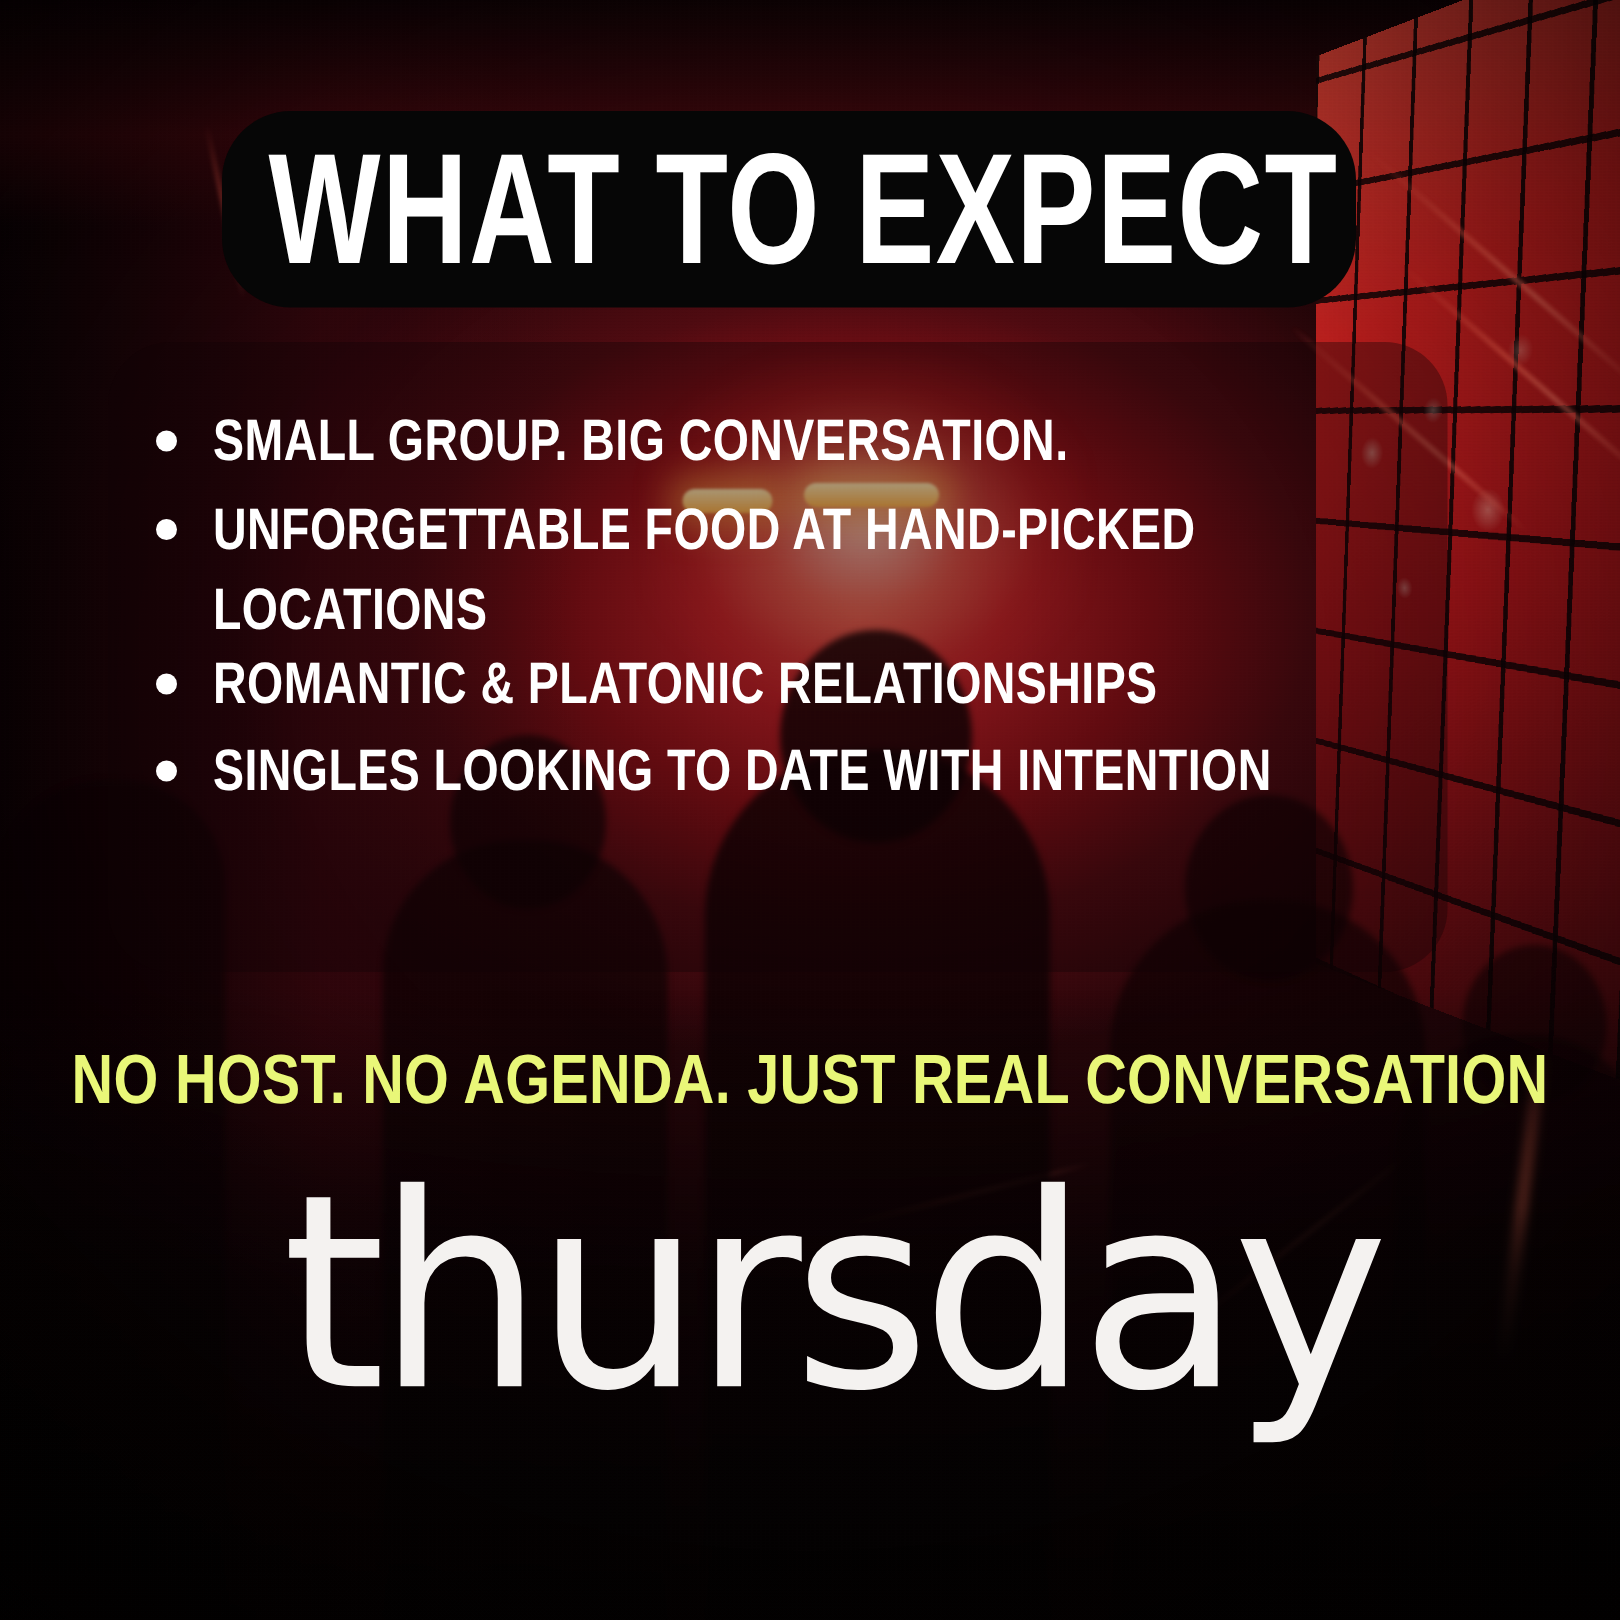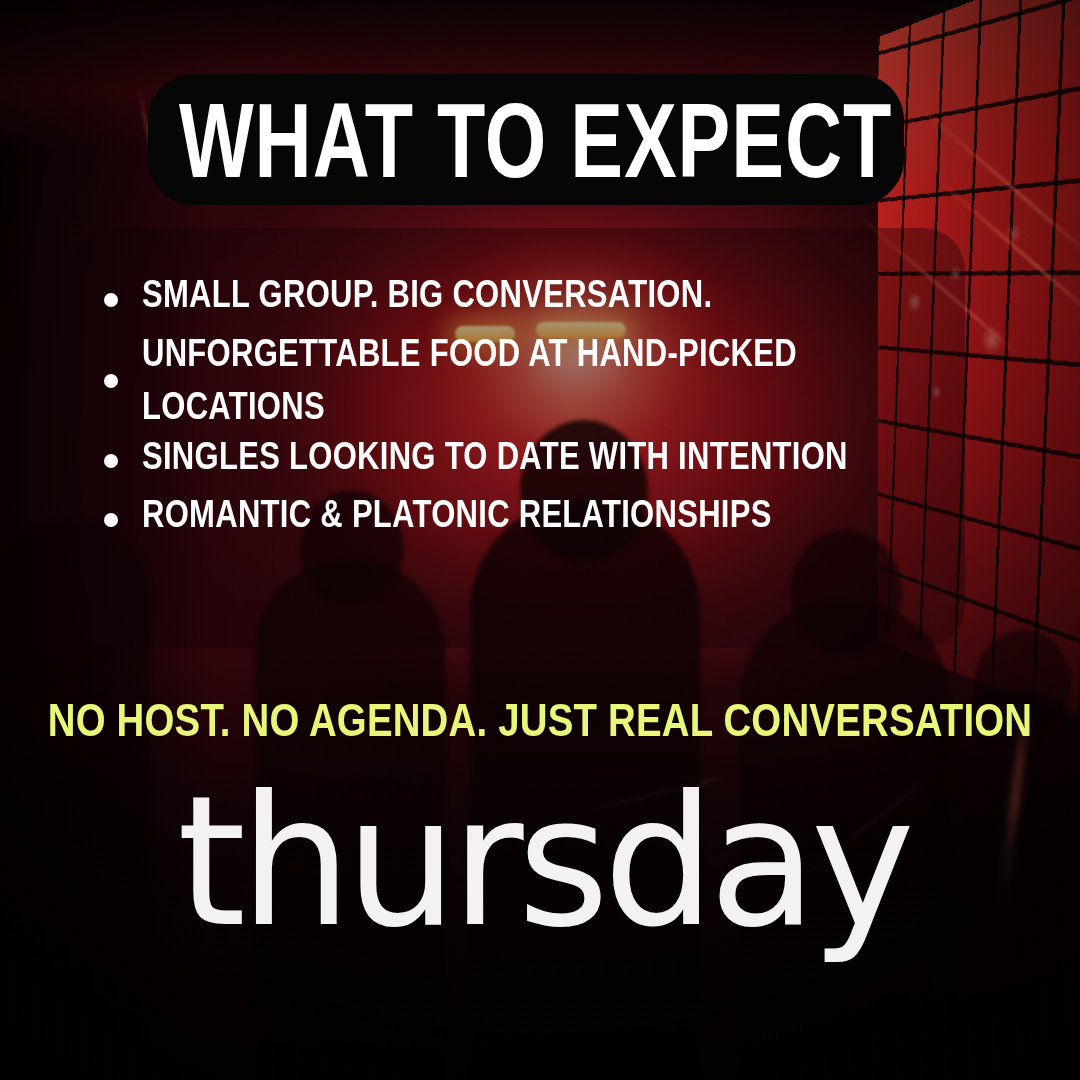--- a/index.html
+++ b/index.html
@@ -124,21 +124,21 @@
   
   .bullets-card{
     position:absolute;left:72px;top:228px;width:893px;height:420px;
     background:rgba(18,3,6,.36);
     border-radius:42px;
   }
   .bullet-list{
     position:absolute;left:104px;top:268px;width:880px;
   }
   .bullet-row{
-    display:flex;align-items:center;margin-bottom:14px;
+    display:flex;align-items:flex-start;margin-bottom:14px;
   }
   .bullet-dot{
     flex:0 0 auto;width:14px;height:14px;border-radius:50%;
     background:#fff;margin-top:19px;margin-right:24px;
   }
   .bullet-text{
     color:#ffffff;
     font-family:"Liberation Sans Narrow","Liberation Sans",sans-serif;
     font-weight:700;font-size:33px;line-height:1.35;
     letter-spacing:.3px;
@@ -152,21 +152,21 @@
     position:absolute;left:0;top:700px;width:1080px;text-align:center;
     color:#e9f778;
     font-family:"Liberation Sans Narrow","Liberation Sans",sans-serif;
     font-weight:700;font-size:40px;line-height:1;
     letter-spacing:.2px;
     transform:scaleX(.96) scaleY(1.16);
     white-space:nowrap;
   }
 
   
-  .logo-wrap{position:absolute;left:3px;top:775px;width:952px;height:230px;}
+  .logo-wrap{position:absolute;left:14px;top:775px;width:952px;height:230px;}
   .logo-word{
     position:absolute;left:0;top:0;width:1080px;text-align:center;
     color:#f4f2f0;
     font-family:"DejaVu Sans", sans-serif;
     font-weight:400;font-size:176px;line-height:1;
     letter-spacing:-6px;
     transform:scaleY(1.02);
   }
 </style>
 </head>
@@ -219,25 +219,25 @@
       <div class="bullet-row">
         <span class="bullet-dot"></span>
         <span class="bullet-text">SMALL GROUP. BIG CONVERSATION.</span>
       </div>
       <div class="bullet-row">
         <span class="bullet-dot"></span>
         <span class="bullet-text">UNFORGETTABLE FOOD AT HAND-PICKED LOCATIONS</span>
       </div>
       <div class="bullet-row">
         <span class="bullet-dot"></span>
+        <span class="bullet-text">ROMANTIC &amp; PLATONIC RELATIONSHIPS</span>
+      </div>
+      <div class="bullet-row">
+        <span class="bullet-dot"></span>
         <span class="bullet-text">SINGLES LOOKING TO DATE WITH INTENTION</span>
-      </div>
-      <div class="bullet-row">
-        <span class="bullet-dot"></span>
-        <span class="bullet-text">ROMANTIC &amp; PLATONIC RELATIONSHIPS</span>
       </div>
     </div>
 
     <div class="tagline">NO HOST. NO AGENDA. JUST REAL CONVERSATION</div>
 
     <div class="logo-wrap">
       <div class="logo-word">thursday</div>
 
     </div>
 

